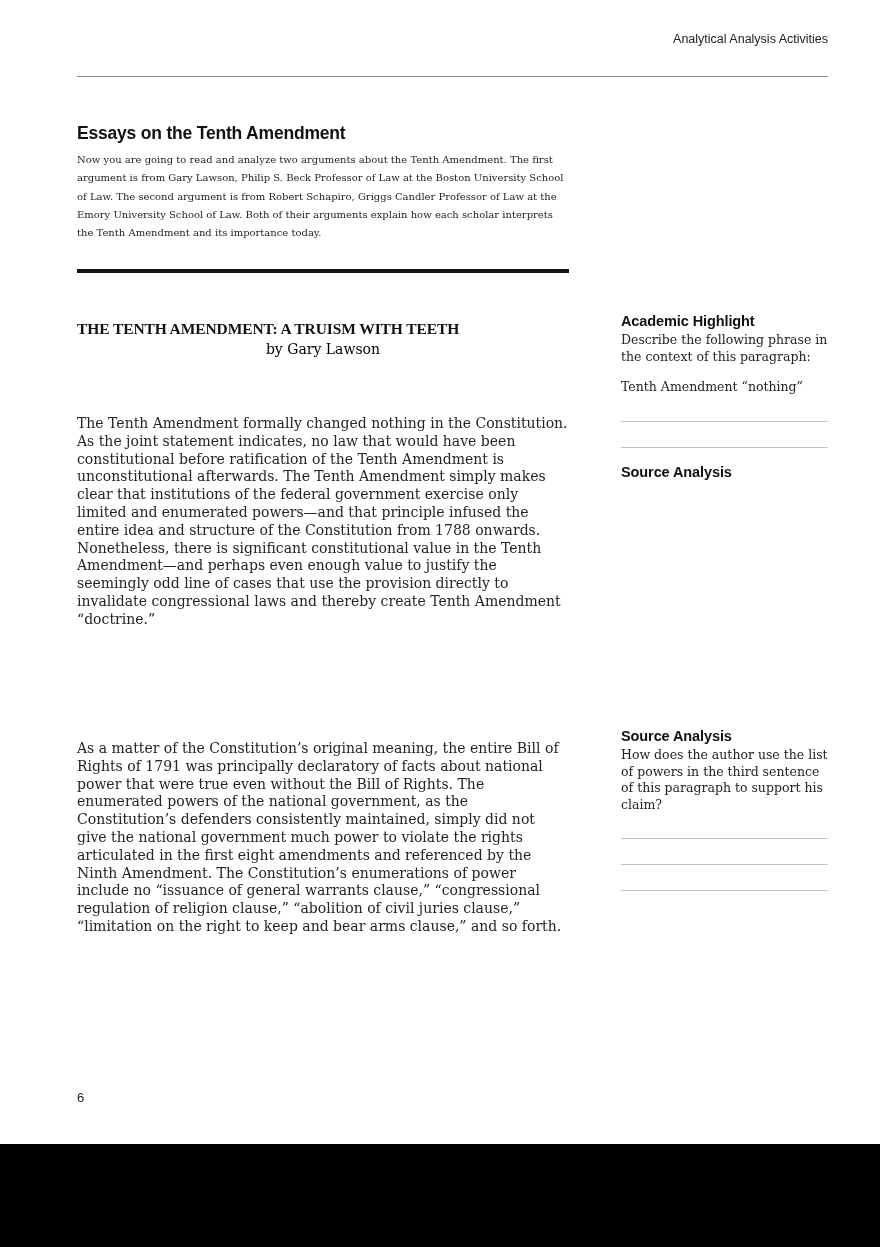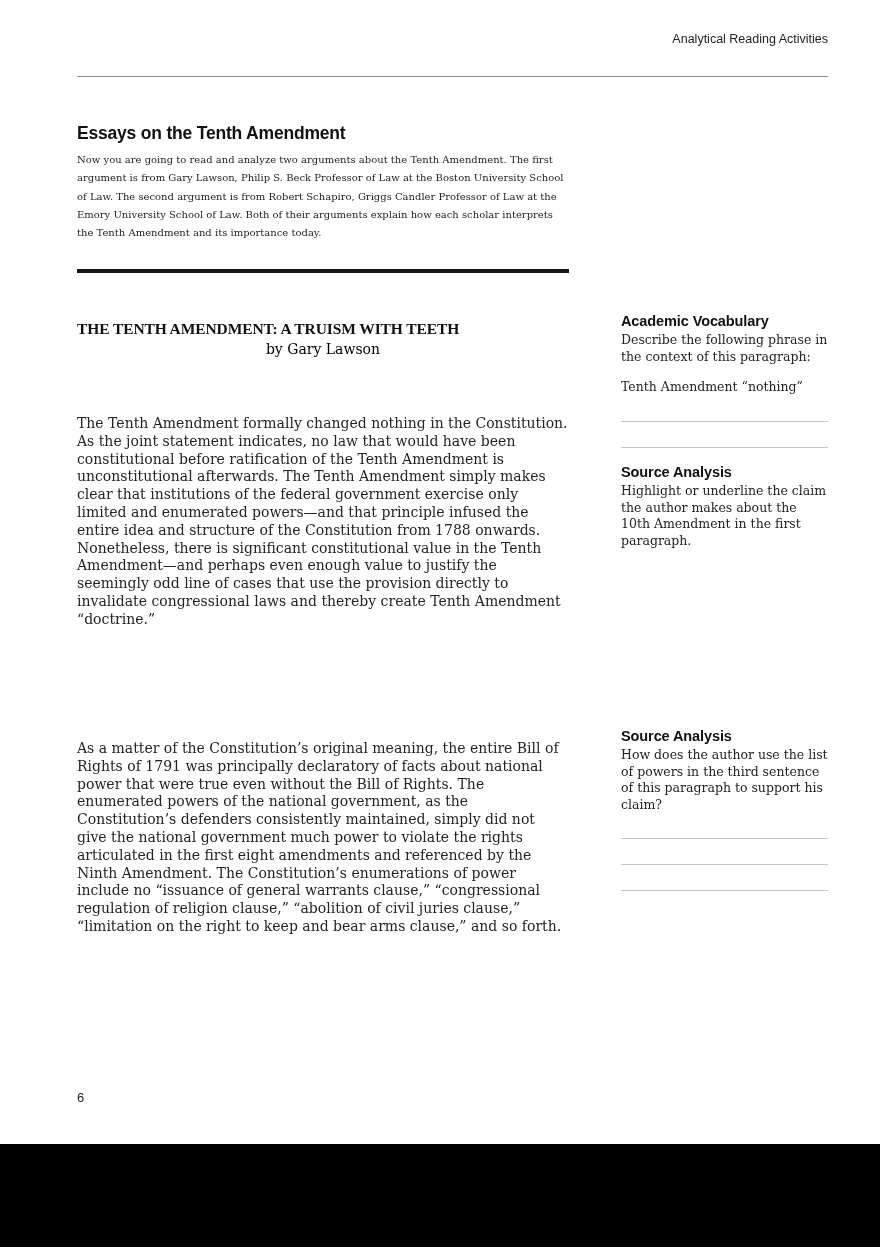--- a/index.html
+++ b/index.html
@@ -137,53 +137,52 @@
     width: 880px;
     height: 103px;
     background: #000000;
   }
 </style>
 </head>
 <body>
 
 <div class="page">
 
-  <div class="running-head">Analytical Reading Activities</div>
+  <div class="running-head">Analytical Analysis Activities</div>
 
   <div class="header-rule"></div>
 
   <div class="intro">
     <div class="intro-title">Essays on the Tenth Amendment</div>
     <div class="intro-body">Now you are going to read and analyze two arguments about the Tenth Amendment. The first argument is from Gary Lawson, Philip S. Beck Professor of Law at the Boston University School of Law. The second argument is from Robert Schapiro, Griggs Candler Professor of Law at the Emory University School of Law. Both of their arguments explain how each scholar interprets the Tenth Amendment and its importance today.</div>
   </div>
 
   <div class="double-rule"></div>
 
   <div class="essay-head">
     <div class="essay-title">THE TENTH AMENDMENT: A TRUISM WITH TEETH</div>
     <div class="essay-byline">by Gary Lawson</div>
   </div>
 
   <div class="essay-para para-1">The Tenth Amendment formally changed nothing in the Constitution. As the joint statement indicates, no law that would have been constitutional before ratification of the Tenth Amendment is unconstitutional afterwards. The Tenth Amendment simply makes clear that institutions of the federal government exercise only limited and enumerated powers—and that principle infused the entire idea and structure of the Constitution from 1788 onwards. Nonetheless, there is significant constitutional value in the Tenth Amendment—and perhaps even enough value to justify the seemingly odd line of cases that use the provision directly to invalidate congressional laws and thereby create Tenth Amendment “doctrine.”</div>
 
   <div class="essay-para para-2">As a matter of the Constitution’s original meaning, the entire Bill of Rights of 1791 was principally declaratory of facts about national power that were true even without the Bill of Rights. The enumerated powers of the national government, as the Constitution’s defenders consistently maintained, simply did not give the national government much power to violate the rights articulated in the first eight amendments and referenced by the Ninth Amendment. The Constitution’s enumerations of power include no “issuance of general warrants clause,” “congressional regulation of religion clause,” “abolition of civil juries clause,” “limitation on the right to keep and bear arms clause,” and so forth.</div>
 
   <div class="sidebar-block sb-av">
-    <div class="sidebar-heading">Academic Vocabulary</div>
+    <div class="sidebar-heading">Academic Highlight</div>
     <div class="sidebar-text">Describe the following phrase in the context of this paragraph:</div>
     <div class="sidebar-phrase">Tenth Amendment “nothing”</div>
     <div class="answer-lines">
         <div class="answer-line"></div>
         <div class="answer-line"></div>
       </div>
   </div>
 
   <div class="sidebar-block sb-sa1">
     <div class="sidebar-heading">Source Analysis</div>
-    <div class="sidebar-text">Highlight or underline the claim the author makes about the 10th Amendment in the first paragraph.</div>
   </div>
 
   <div class="sidebar-block sb-sa2">
     <div class="sidebar-heading">Source Analysis</div>
     <div class="sidebar-text">How does the author use the list of powers in the third sentence of this paragraph to support his claim?</div>
     <div class="answer-lines">
         <div class="answer-line"></div>
         <div class="answer-line"></div>
         <div class="answer-line"></div>
       </div>

